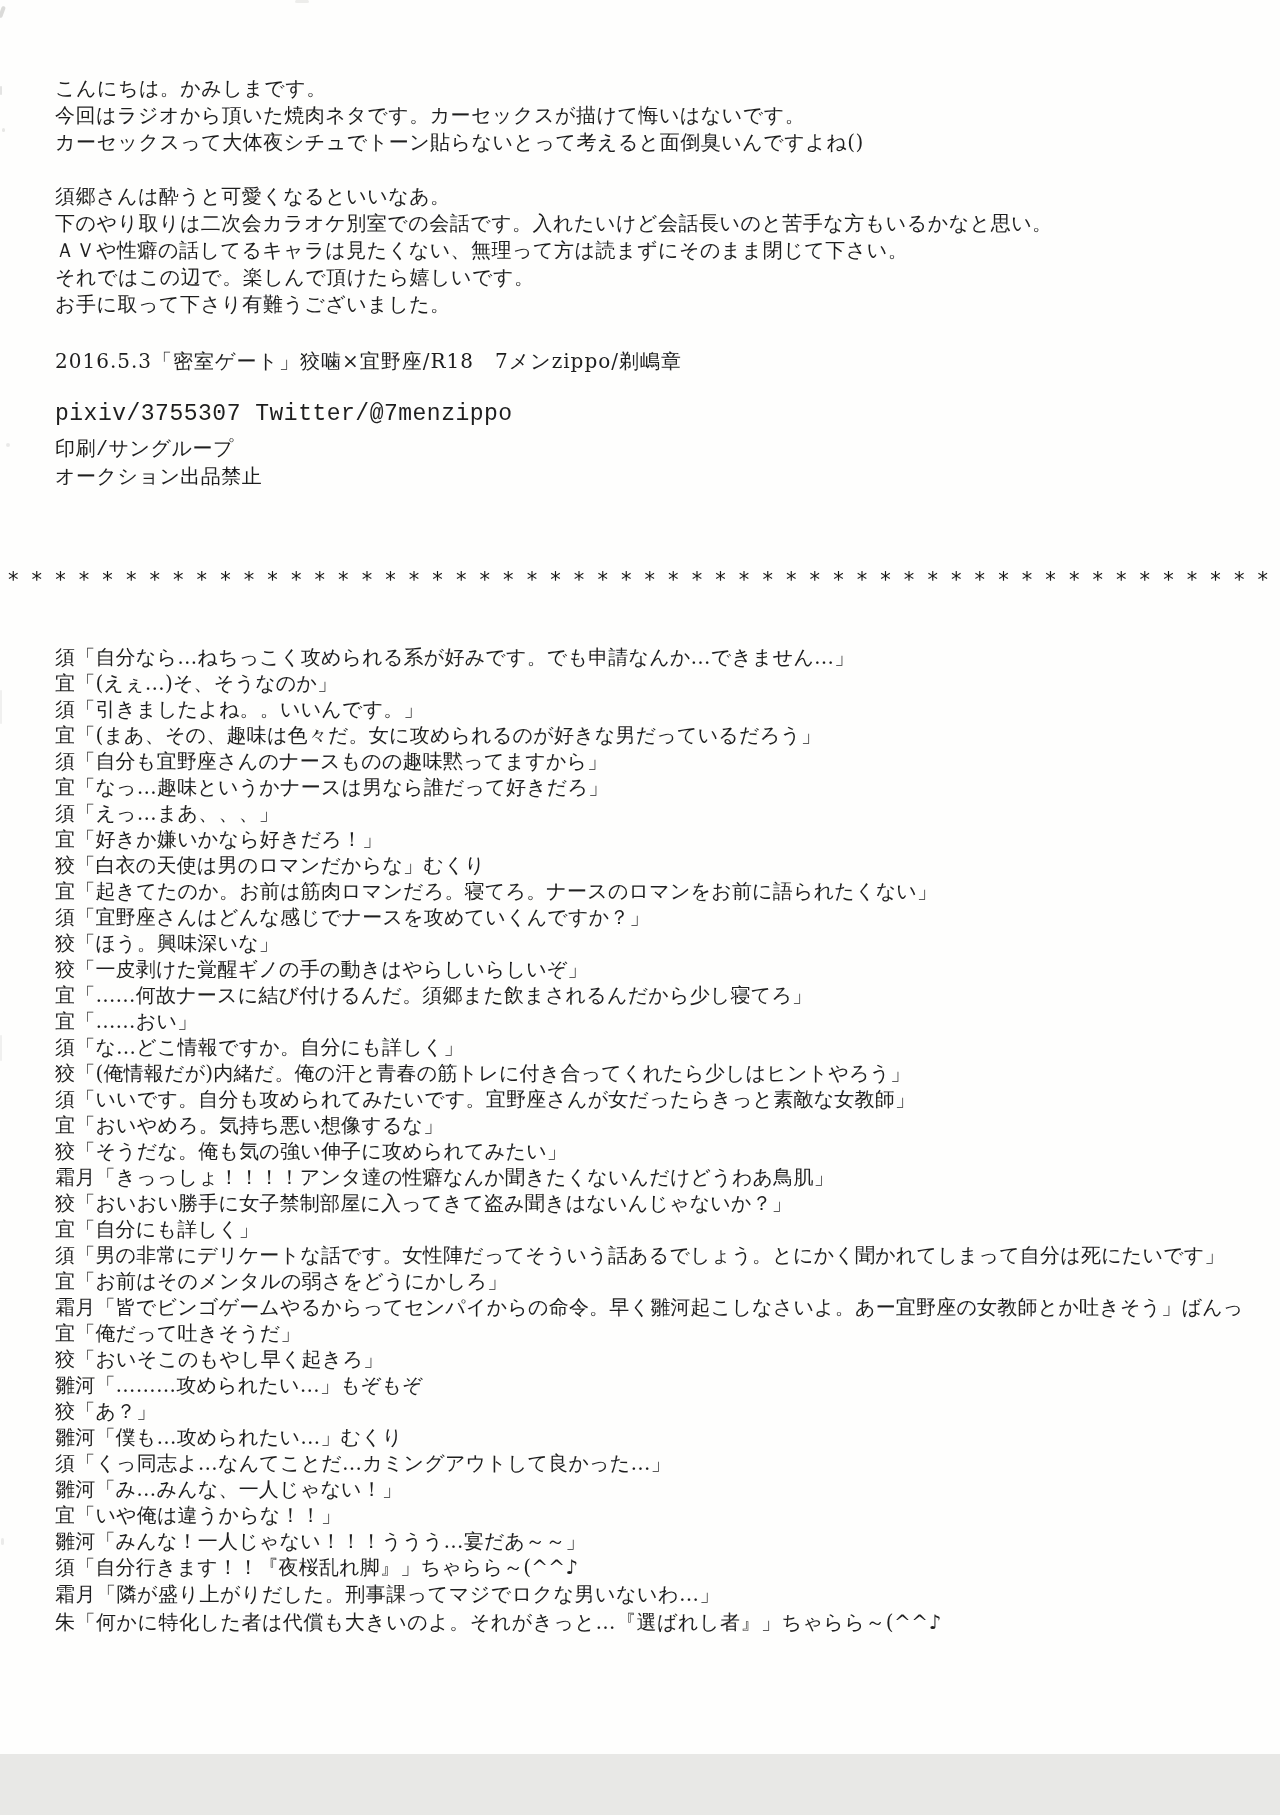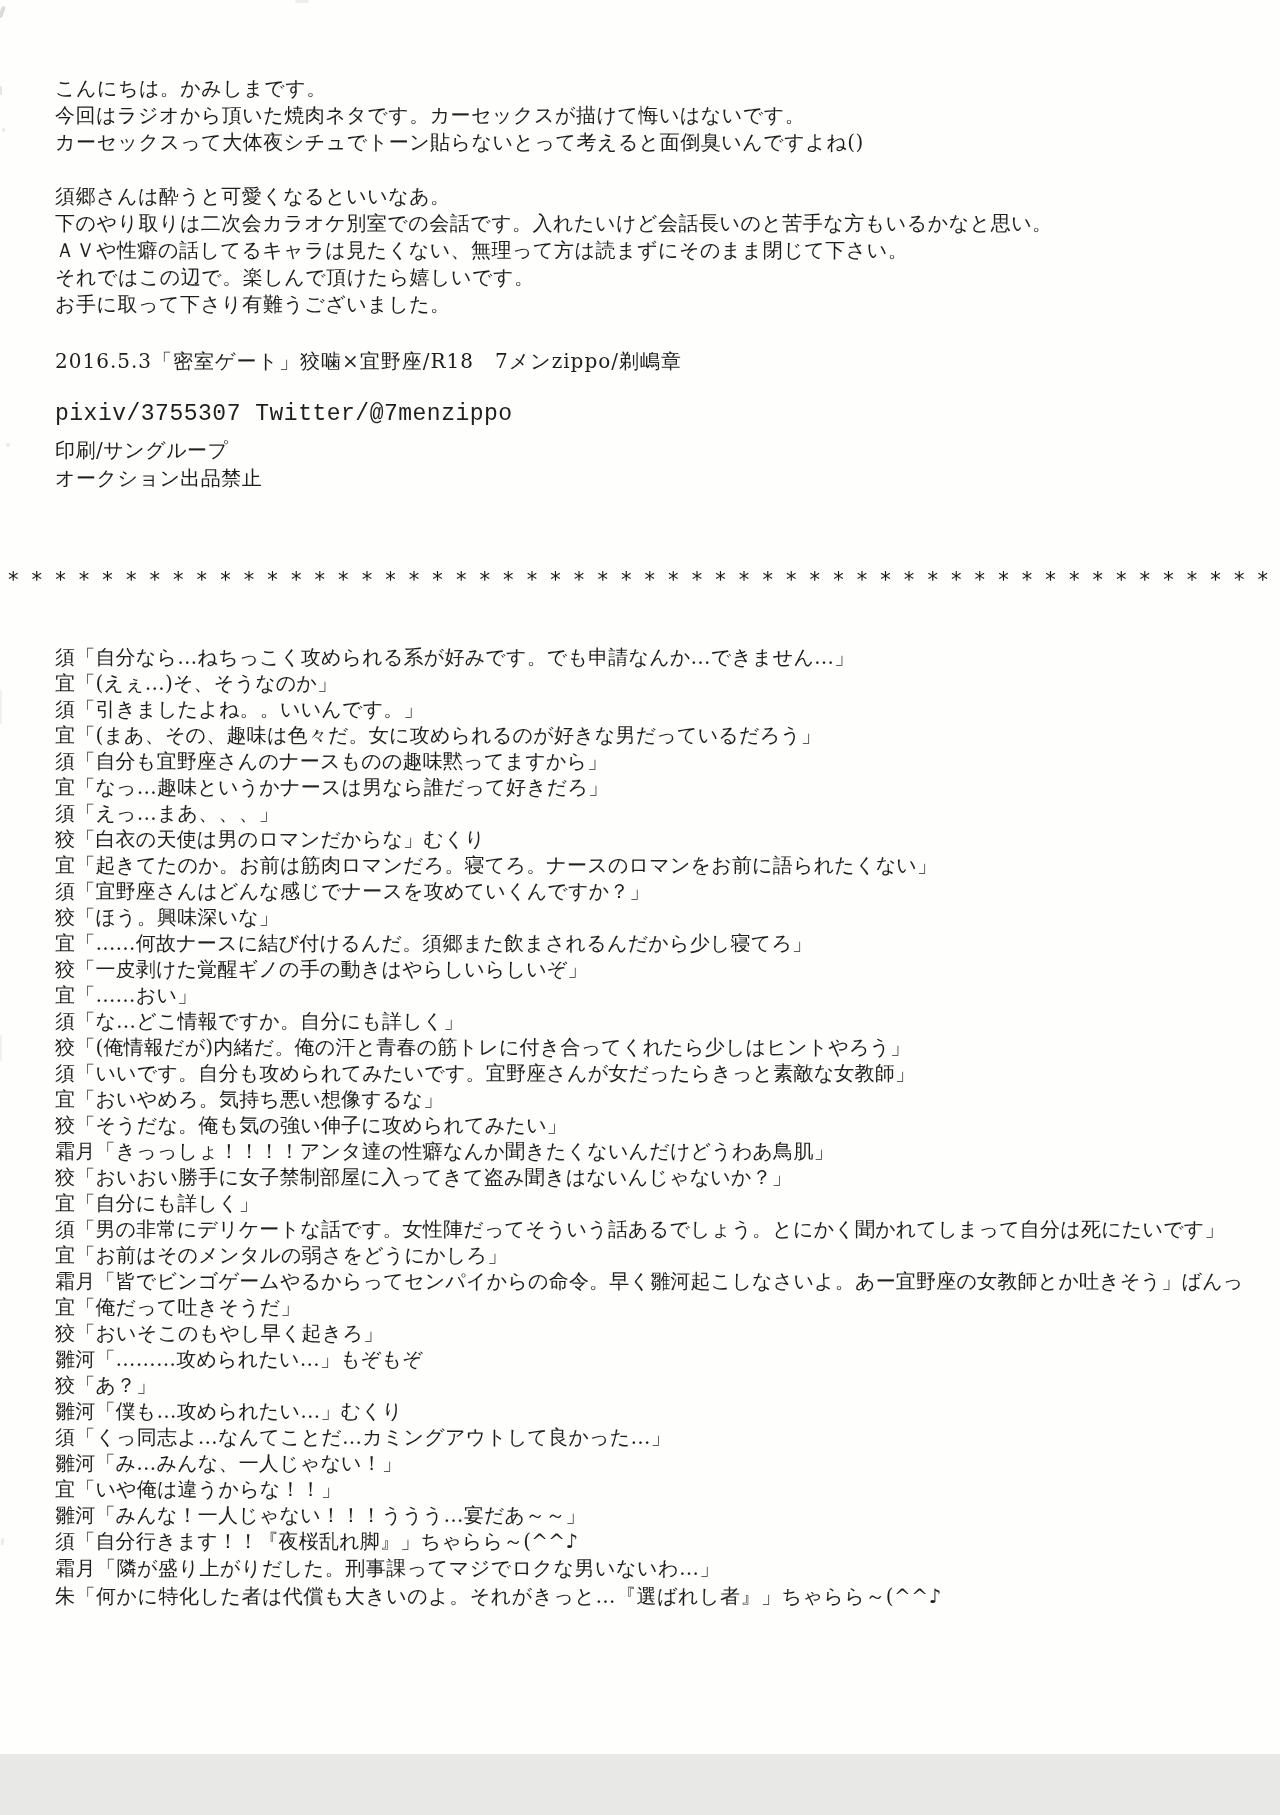--- a/index.html
+++ b/index.html
@@ -30,21 +30,21 @@
   .notes-block   { margin-top: 27px; }
   .credit-block  { margin-top: 30px; }
   .credit-block .line { letter-spacing: 1px; }
   .links-block   { margin-top: 26px; }
   .links-block .line {
     font-family: "Liberation Mono", "DejaVu Sans Mono", monospace;
     font-size: 23px;
     letter-spacing: 0.5px;
   }
   .publishing-block { margin-top: 8px; }
-  .publishing-block .line { line-height: 28px; }
+  .publishing-block .line { line-height: 28px; font-family: Liberation Mono, monospace; }
   .divider-block {
     margin-left: 8px;
     margin-top: 75px;
     white-space: nowrap;
   }
   .divider-block .line {
     font-family: "DejaVu Sans", "Liberation Sans", sans-serif;
     font-size: 21px;
     letter-spacing: 3.2px;
     color: #161616;
@@ -116,26 +116,27 @@
   </div>
 
   <div class="block dialogue-block">
       <div class="line">須「自分なら…ねちっこく攻められる系が好みです。でも申請なんか…できません…」</div>
       <div class="line">宜「(えぇ…)そ、そうなのか」</div>
       <div class="line">須「引きましたよね。。いいんです。」</div>
       <div class="line">宜「(まあ、その、趣味は色々だ。女に攻められるのが好きな男だっているだろう」</div>
       <div class="line">須「自分も宜野座さんのナースものの趣味黙ってますから」</div>
       <div class="line">宜「なっ…趣味というかナースは男なら誰だって好きだろ」</div>
       <div class="line">須「えっ…まあ、、、」</div>
+      <div class="line">宜「好きか嫌いかなら好きだろ！」</div>
       <div class="line">狡「白衣の天使は男のロマンだからな」むくり</div>
       <div class="line">宜「起きてたのか。お前は筋肉ロマンだろ。寝てろ。ナースのロマンをお前に語られたくない」</div>
       <div class="line">須「宜野座さんはどんな感じでナースを攻めていくんですか？」</div>
       <div class="line">狡「ほう。興味深いな」</div>
+      <div class="line">狡「一皮剥けた覚醒ギノの手の動きはやらしいらしいぞ」</div>
       <div class="line">宜「……何故ナースに結び付けるんだ。須郷また飲まされるんだから少し寝てろ」</div>
-      <div class="line">狡「一皮剥けた覚醒ギノの手の動きはやらしいらしいぞ」</div>
       <div class="line">宜「……おい」</div>
       <div class="line">須「な…どこ情報ですか。自分にも詳しく」</div>
       <div class="line">狡「(俺情報だが)内緒だ。俺の汗と青春の筋トレに付き合ってくれたら少しはヒントやろう」</div>
       <div class="line">須「いいです。自分も攻められてみたいです。宜野座さんが女だったらきっと素敵な女教師」</div>
       <div class="line">宜「おいやめろ。気持ち悪い想像するな」</div>
       <div class="line">狡「そうだな。俺も気の強い伸子に攻められてみたい」</div>
       <div class="line">霜月「きっっしょ！！！！アンタ達の性癖なんか聞きたくないんだけどうわあ鳥肌」</div>
       <div class="line">狡「おいおい勝手に女子禁制部屋に入ってきて盗み聞きはないんじゃないか？」</div>
       <div class="line">宜「自分にも詳しく」</div>
       <div class="line">須「男の非常にデリケートな話です。女性陣だってそういう話あるでしょう。とにかく聞かれてしまって自分は死にたいです」</div>

